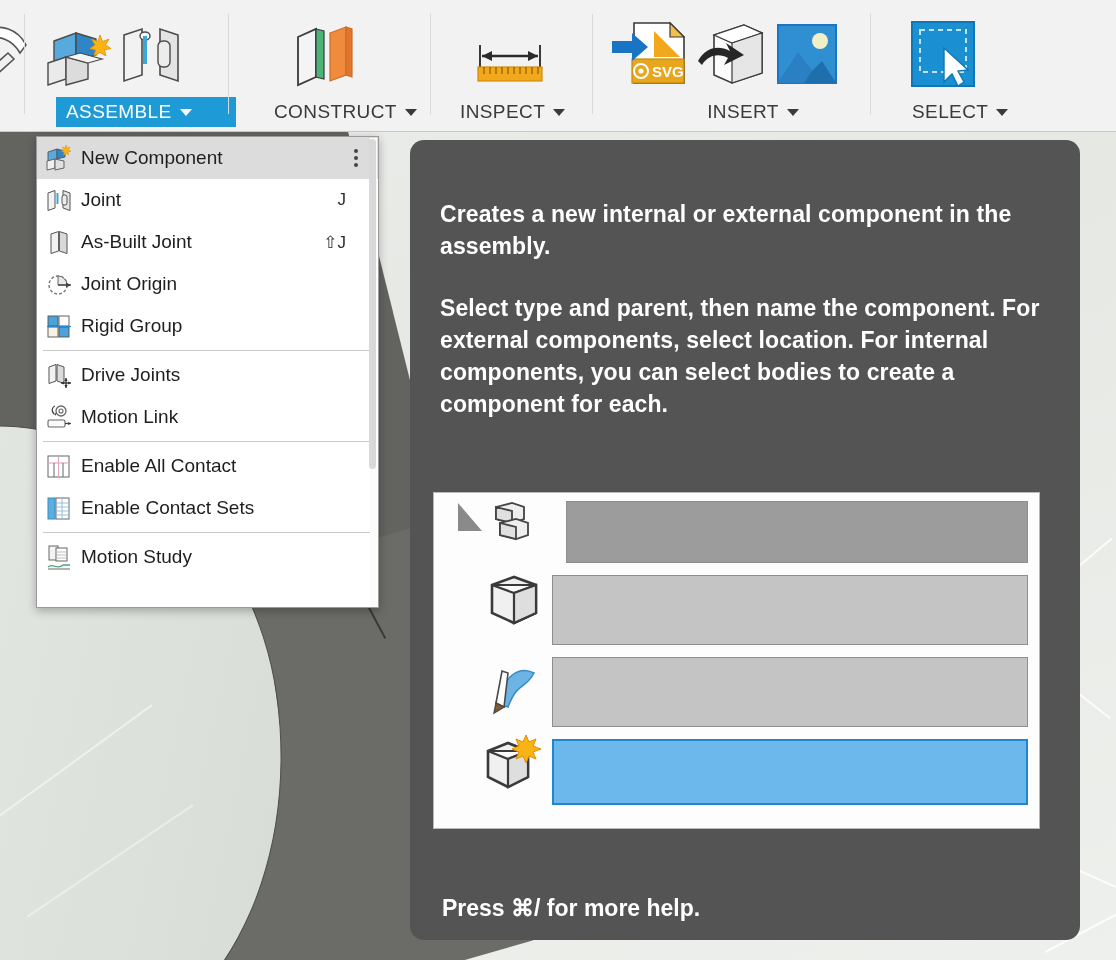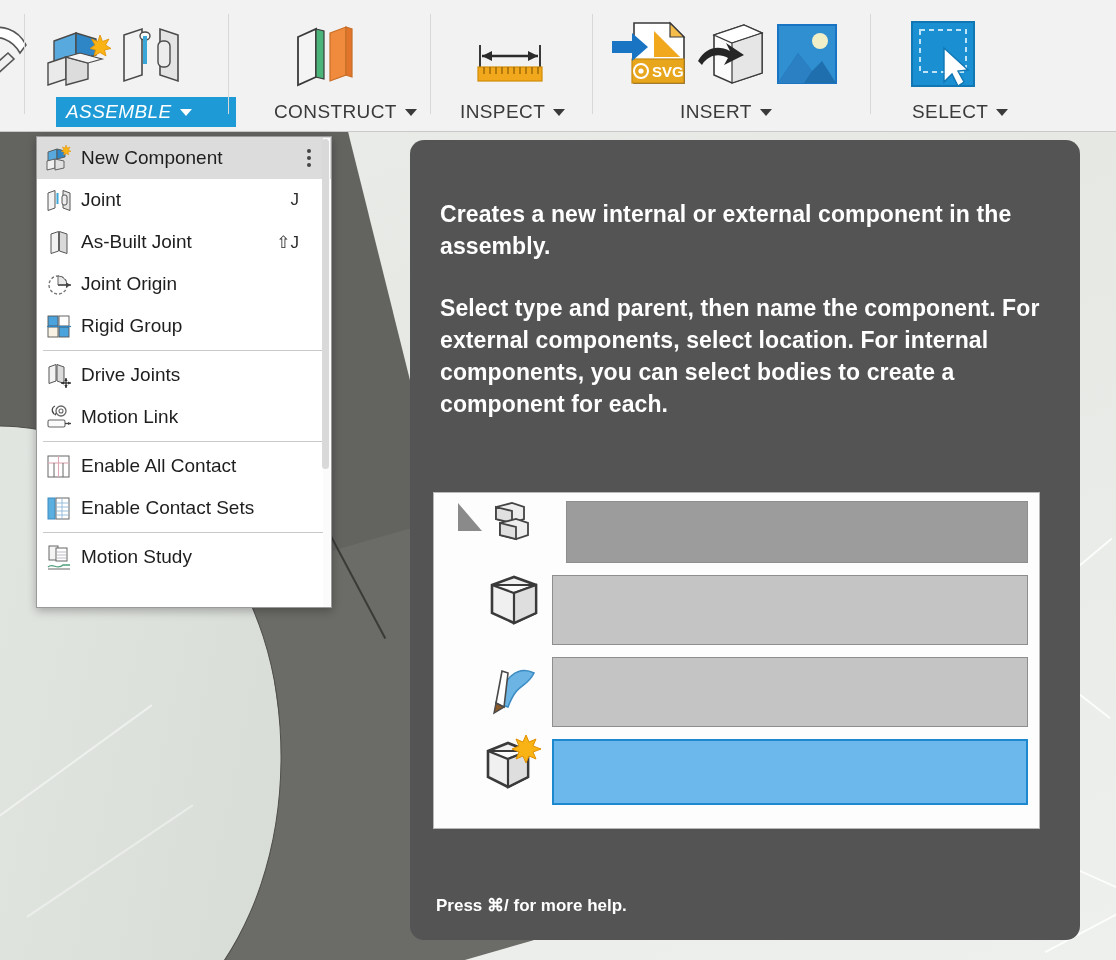--- a/index.html
+++ b/index.html
@@ -40,30 +40,30 @@
     box-sizing:border-box;
   }
   .tb-group{position:absolute;top:0;height:132px;box-sizing:border-box;}
   .tb-sep{position:absolute;top:14px;width:1px;height:100px;background:#d8d8d8;}
   .tb-icons{position:absolute;top:16px;height:80px;display:flex;align-items:center;gap:0;}
   .tb-label{
     position:absolute;top:97px;height:30px;line-height:30px;
     font-size:19px;letter-spacing:.4px;color:#3a3a3a;white-space:nowrap;
     display:flex;align-items:center;gap:6px;padding:0 10px;box-sizing:border-box;
   }
-  .tb-label.active{background:#1e9ad6;color:#ffffff;font-style:italic;}
+  .tb-label.active{background:#1e9ad6;color:#ffffff;}
   .caret{width:0;height:0;border-left:6px solid currentColor;border-right:6px solid currentColor;
          border-top:7px solid currentColor;border-left-color:transparent;border-right-color:transparent;
          display:inline-block;margin-left:2px;}
 
   .ic{position:relative;display:block;}
 
   
   #menu{
-    position:absolute;left:36px;top:136px;width:296px;height:472px;
+    position:absolute;left:36px;top:136px;width:343px;height:472px;
     background:#ffffff;border:1px solid #9a9a9a;
     box-shadow:0 3px 9px rgba(0,0,0,.28);
     box-sizing:border-box;overflow:hidden;
   }
   .mi{
     position:relative;display:flex;align-items:center;height:42px;
     padding:0 10px 0 8px;box-sizing:border-box;cursor:default;
   }
   .mi.hl{background:#dcdcdc;}
   .mi .mi-ic{width:28px;height:28px;flex:0 0 28px;margin-right:8px;position:relative;}
@@ -82,21 +82,21 @@
     color:#ffffff;
   }
   #tooltip p{margin:0;font-size:23px;font-weight:bold;line-height:32px;letter-spacing:.1px;}
   #tooltip .gap{height:30px;}
   #tt-illus{
     position:absolute;left:23px;top:352px;width:607px;height:337px;
     background:#fdfdfd;border:1px solid #b8b8b8;box-sizing:border-box;
   }
   .tt-row{position:absolute;display:flex;align-items:center;}
   .tt-bar{height:100%;border:1px solid #8e8e8e;box-sizing:border-box;}
-  #tt-foot{position:absolute;left:26px;top:755px;font-size:17px;font-weight:bold;color:#ffffff;}
+  #tt-foot{position:absolute;left:32px;top:755px;font-size:23px;font-weight:bold;color:#ffffff;}
 </style>
 </head>
 <body>
 
 <div id="viewport">
   <div class="gridline" style="left:1060px;top:700px;width:56px;height:2px;transform:rotate(38deg);"></div>
   <div class="gridline" style="left:1020px;top:870px;width:120px;height:2px;transform:rotate(24deg);"></div>
   <div class="gridline" style="left:1040px;top:930px;width:90px;height:2px;transform:rotate(-28deg);"></div>
   <div class="gridline" style="left:1050px;top:560px;width:70px;height:2px;transform:rotate(-40deg);"></div>
 
@@ -227,21 +227,21 @@
       </span>
       <span class="ic">
         <svg width="74" height="74" viewBox="0 0 74 74">
           <rect x="8" y="8" width="58" height="58" fill="#2f8fd0" stroke="#1a74c4" stroke-width="2"></rect>
           <circle cx="50" cy="24" r="8" fill="#f0efc8"></circle>
           <polygon points="8,66 28,36 42,54 52,44 66,66" fill="#1f6fae"></polygon>
           <polygon points="8,66 28,36 42,54 34,66" fill="#2a80c2"></polygon>
         </svg>
       </span>
     </div>
-    <div class="tb-label" style="left:78px;width:140px;">
+    <div class="tb-label" style="left:91px;width:140px;justify-content:center;">
       <span>INSERT</span>
       <span class="caret"></span>
     </div>
   </div>
   <div class="tb-sep" style="left:870px;"></div>
 
   <div class="tb-group" style="left:870px;width:180px;">
     <div class="tb-icons" style="left:34px;">
       <span class="ic">
         <svg width="76" height="76" viewBox="0 0 76 76">

